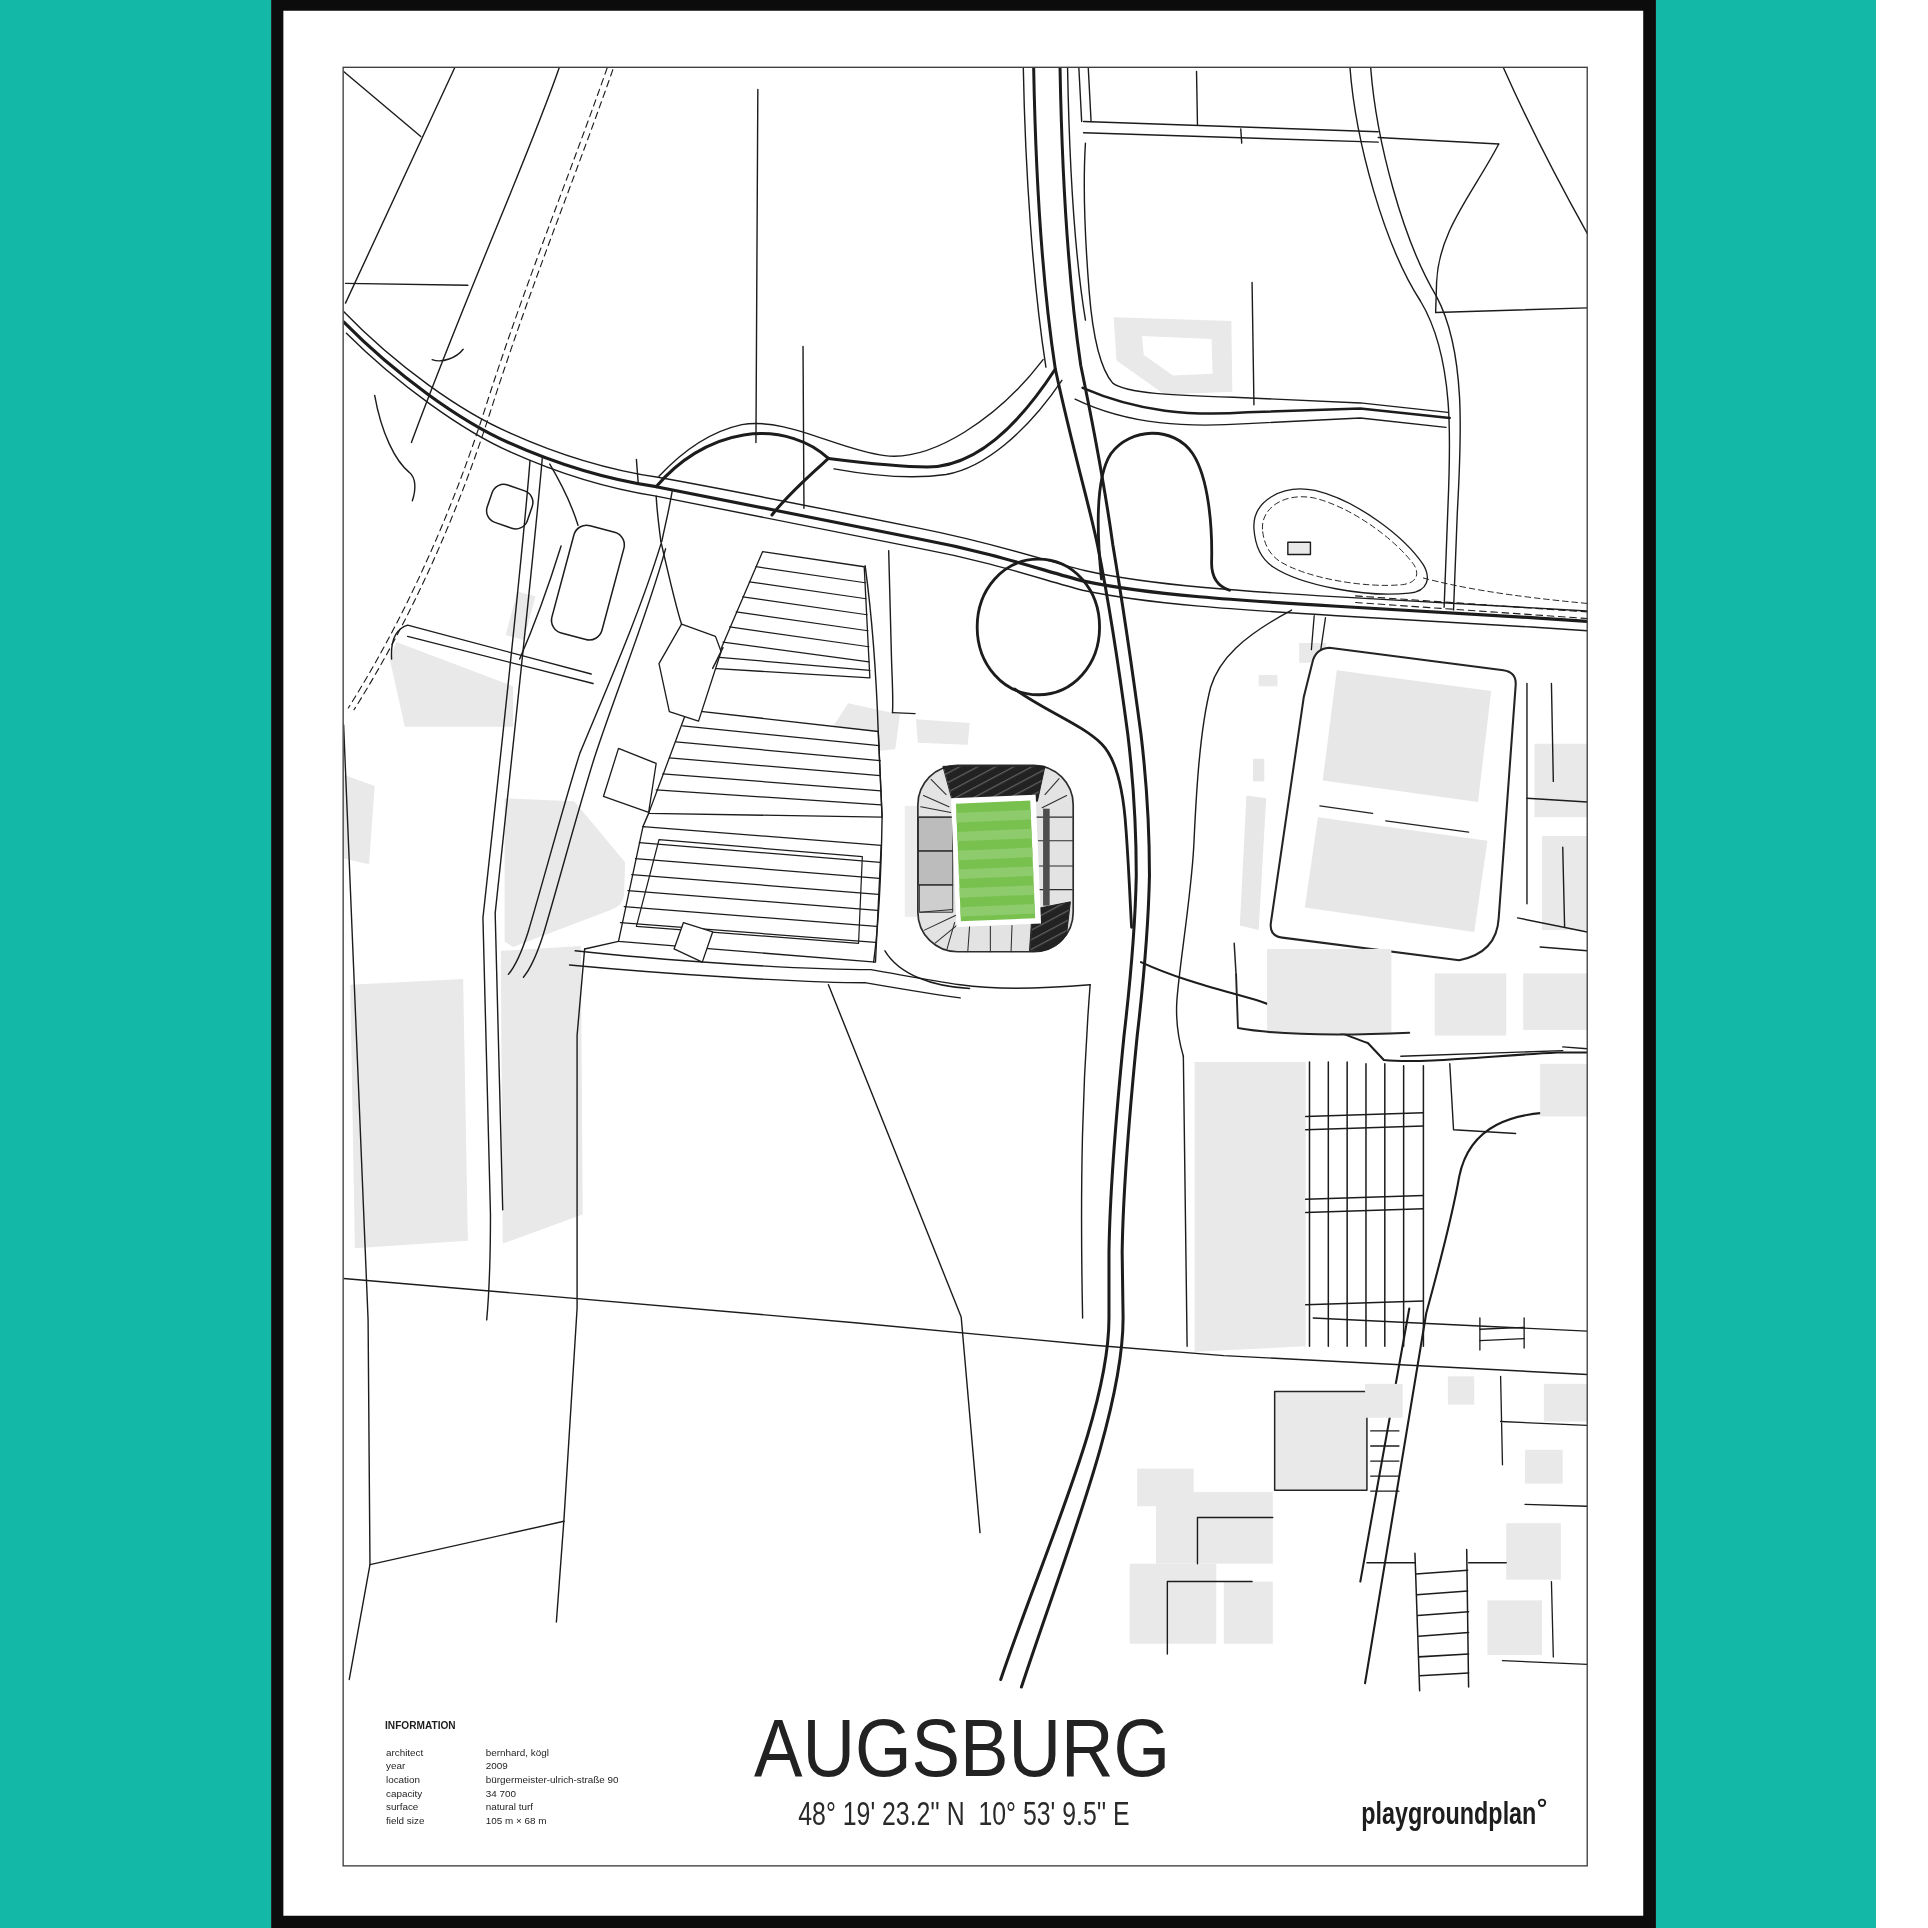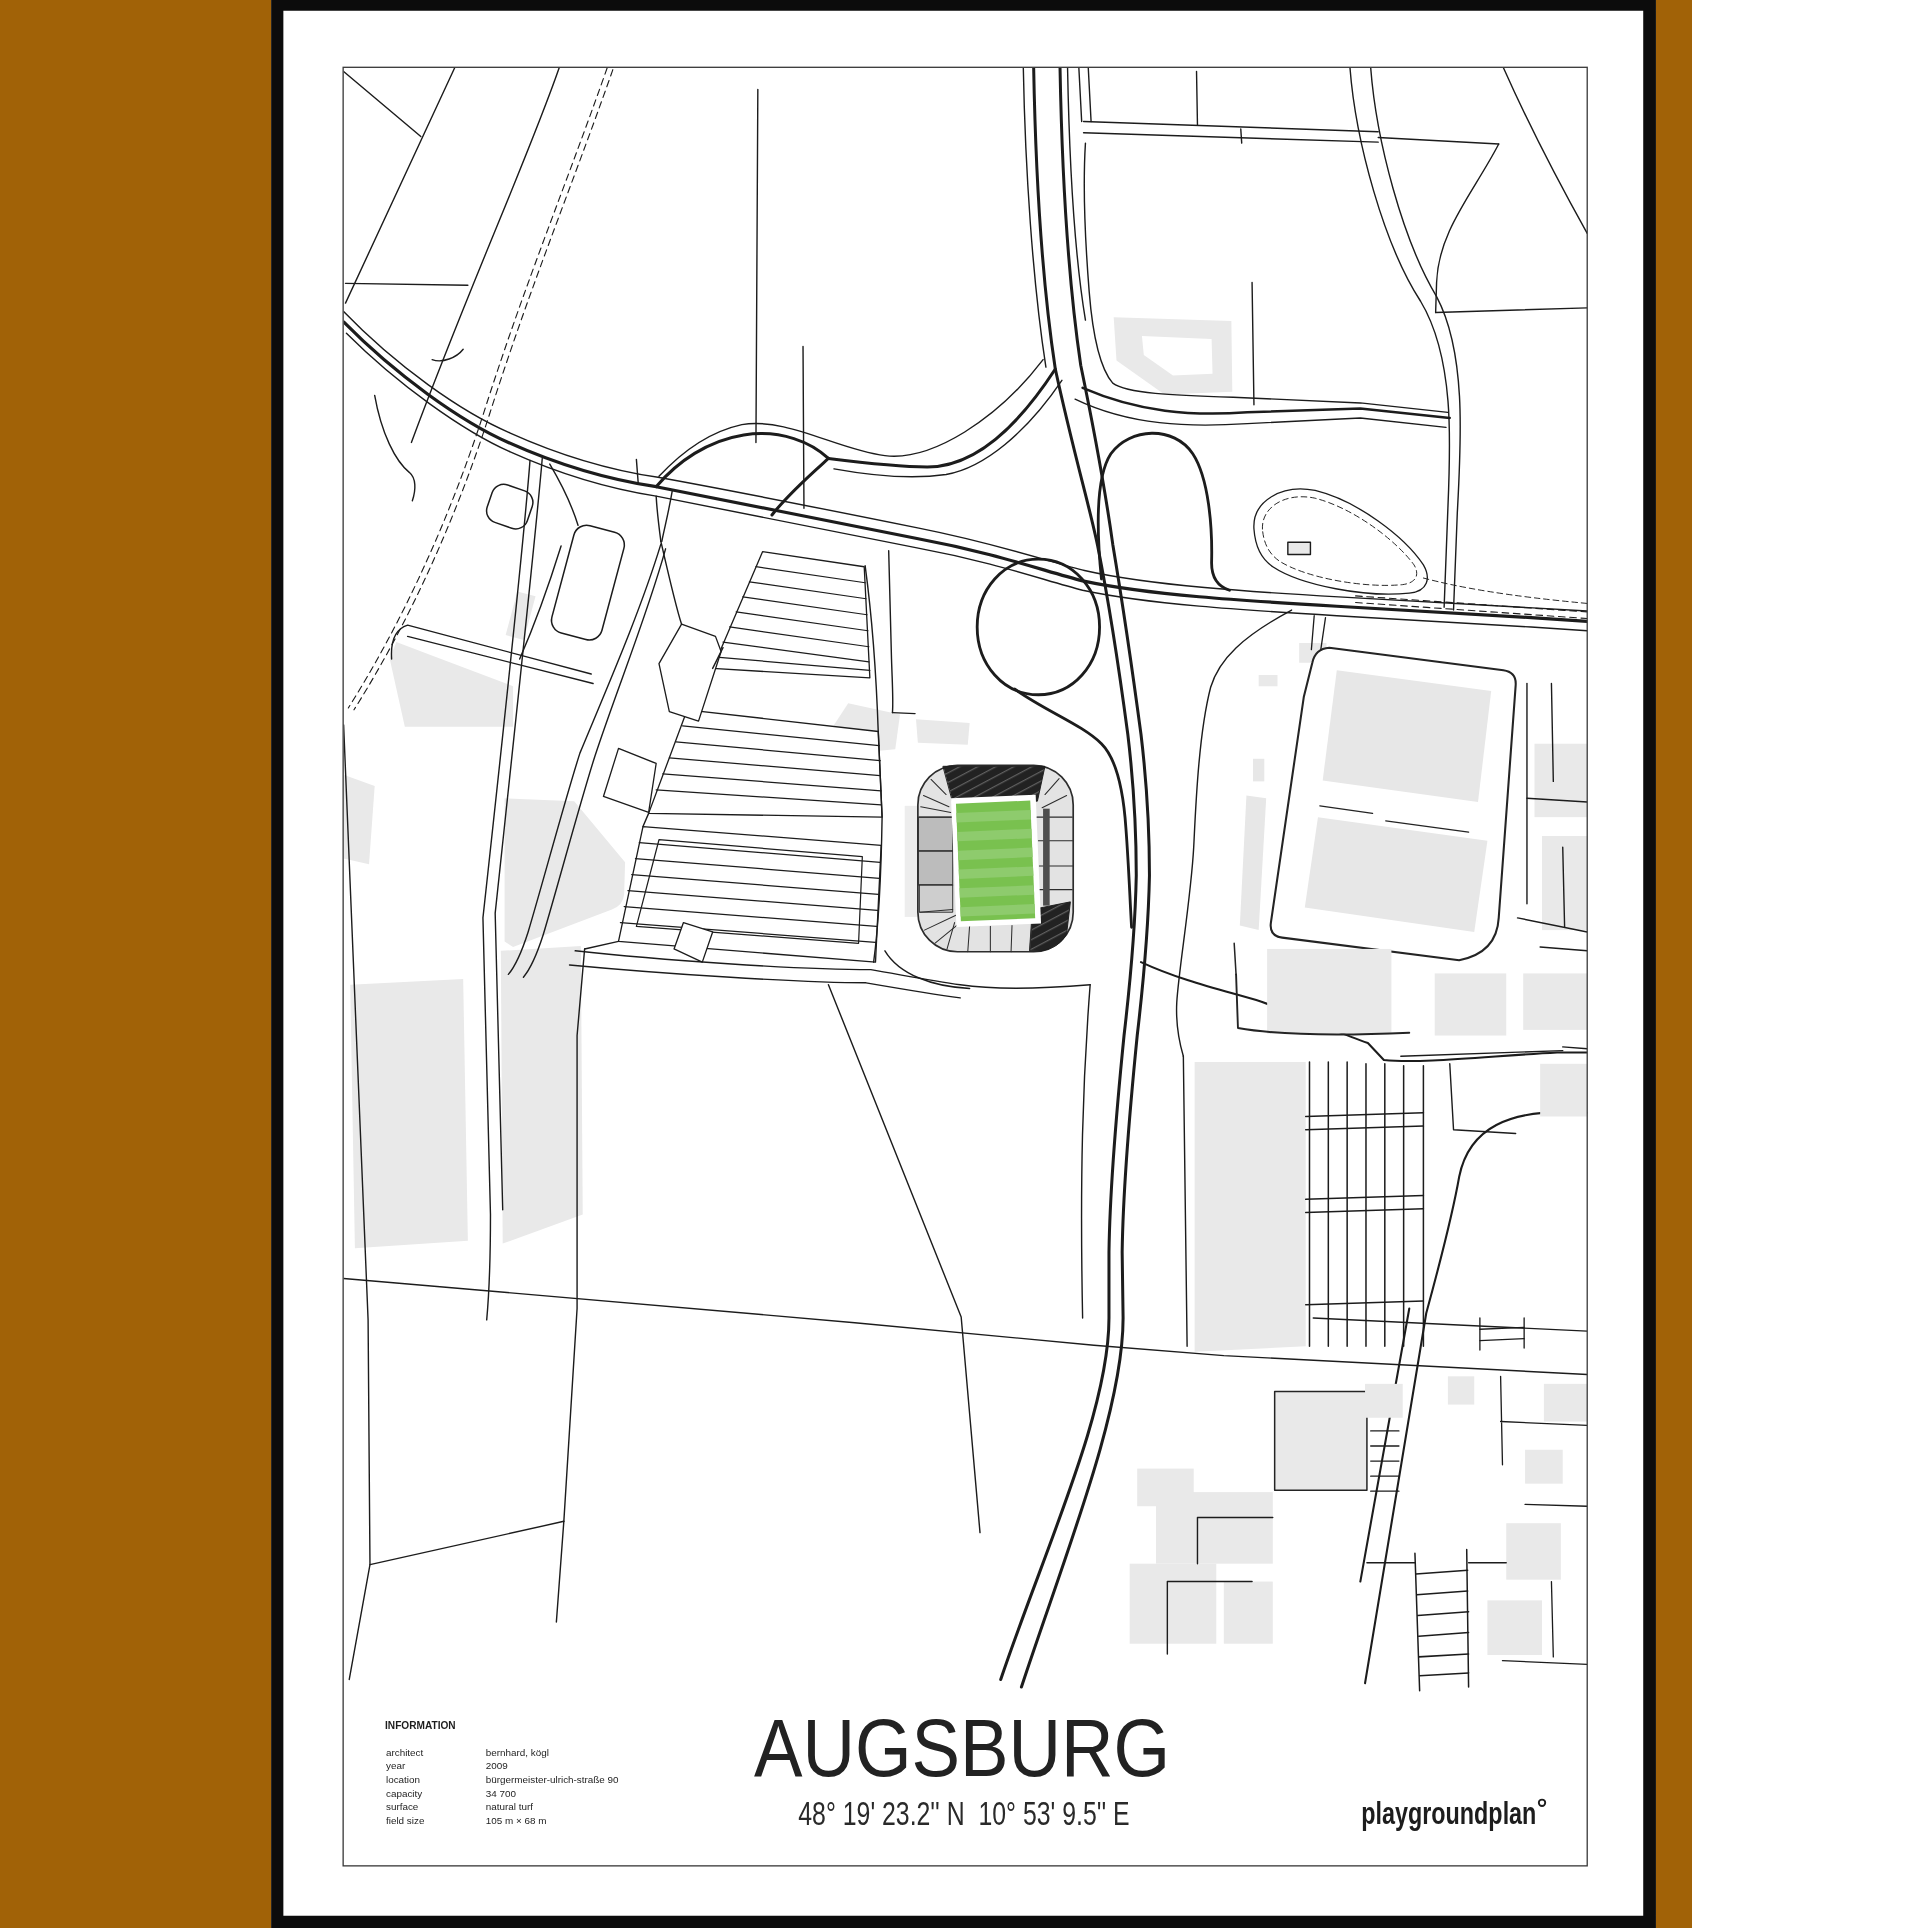--- a/index.html
+++ b/index.html
@@ -1,16 +1,16 @@
 <!DOCTYPE html>
 <html style="font-size:15px"><head>
 <meta charset="utf-8">
 <style>
   html,body{margin:0;padding:0;background:#ffffff;}
-  .canvas{position:relative;width:1692px;height:1928px;background:#a16207;font-family:"Liberation Sans",sans-serif;}
+  .canvas{position:relative;width:1876px;height:1928px;background:#14b8a6;font-family:"Liberation Sans",sans-serif;}
   svg{position:absolute;top:0;left:0;}
 </style>
 </head>
 <body>
 <div class="canvas">
 <svg width="1928" height="1928" viewBox="0 0 2048 2048">
   <defs>
     <clipPath id="mapclip">
           <rect x="365" y="72" width="1321" height="1910"></rect>
         </clipPath>

